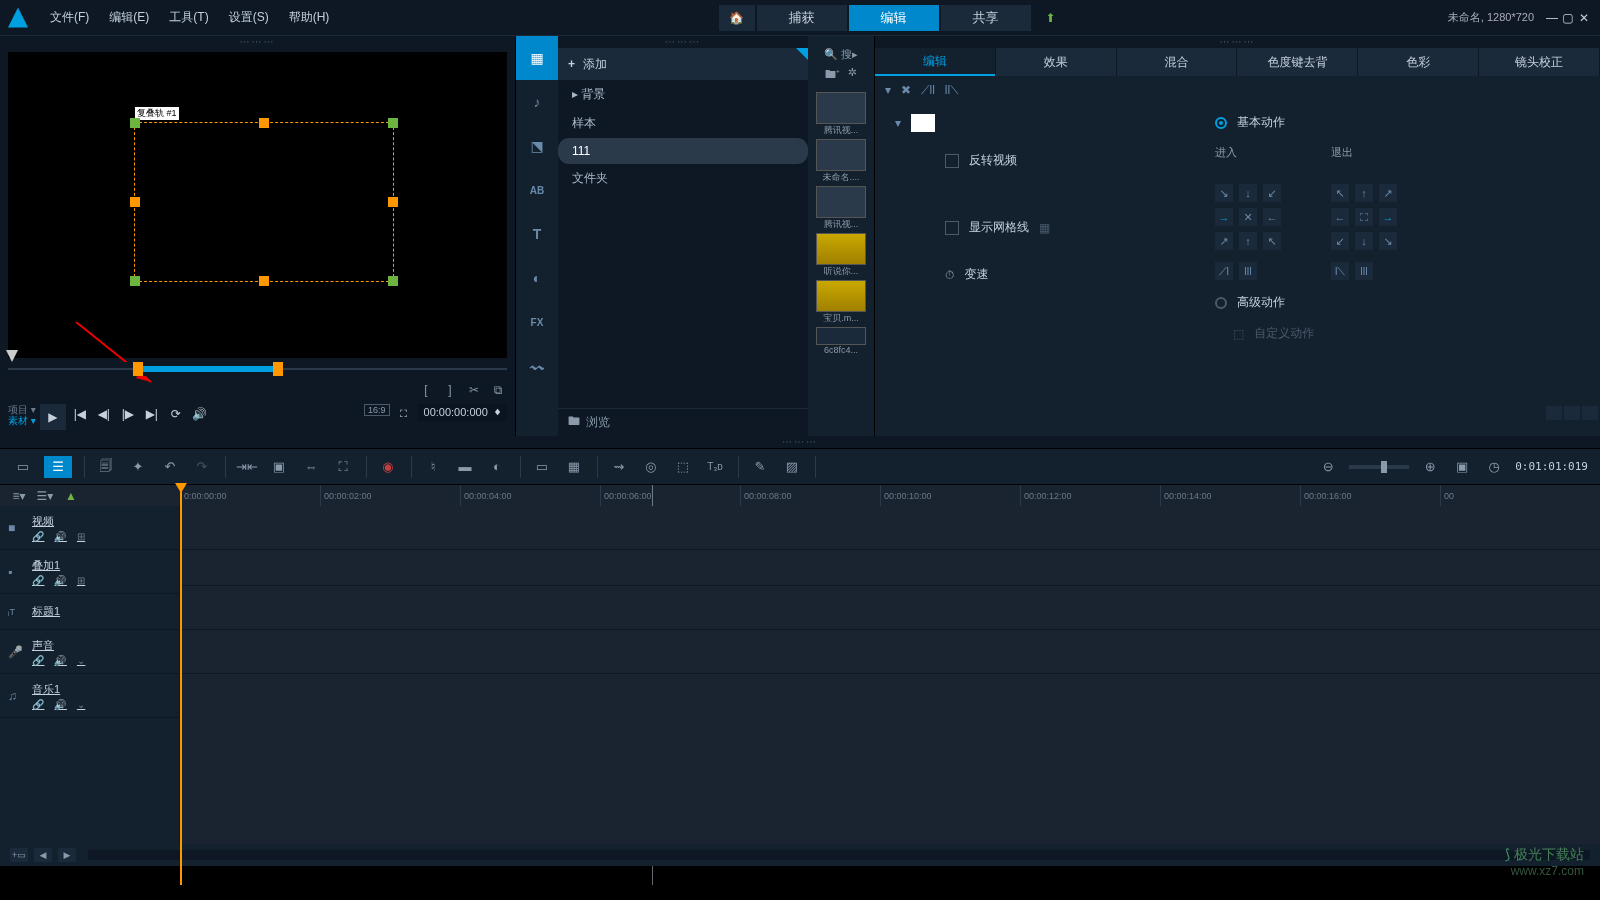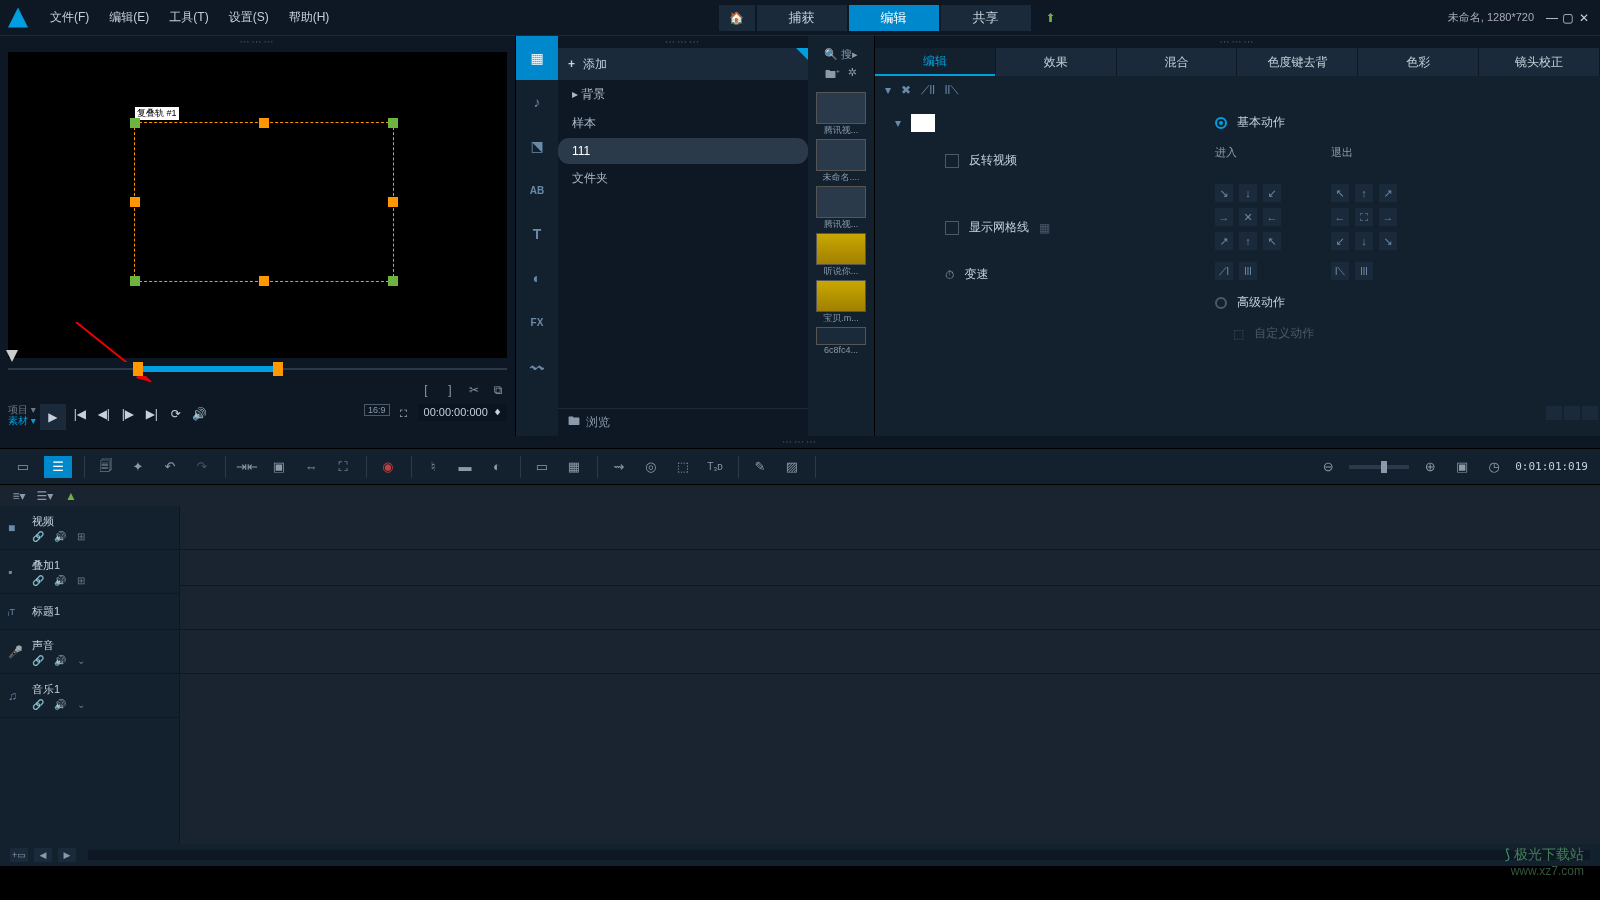--- a/index.html
+++ b/index.html
@@ -106,21 +106,21 @@
 .ruler { flex: 1; position: relative; background: #1a2430; font-size: 9px; color: #6a7a8a; font-family: monospace; }
 .ruler .tick { position: absolute; top: 0; height: 22px; border-left: 1px solid #2a3a4a; padding-left: 3px; line-height: 22px; }
 .ruler .playhead { position: absolute; top: 0; width: 2px; height: 400px; background: #ff9800; z-index: 5; }
 .ruler .playhead::before { content:""; position:absolute; top:-2px; left:-5px; width:12px; height:10px; background:#ff9800; clip-path: polygon(0 0,100% 0,50% 100%); }
 
 
 .tracks { height: 360px; background: #1a2430; display: flex; overflow: hidden; position: relative; }
 .track-heads { width: 180px; background: #13202e; border-right: 1px solid #0d1824; }
 .track-head { height: 44px; border-bottom: 1px solid #0d1824; display: flex; align-items: center; padding: 0 8px; gap: 8px; }
 .track-head .ticon { width: 16px; color: #6a8aaa; }
-.track-head .tinfo { flex: 1; }
+.track-head .tinfo { flex: 1; text-decoration: underline; }
 .track-head .tname { font-size: 11px; color: #c5d0dc; }
 .track-head .tctrls { display: flex; gap: 10px; font-size: 10px; color: #6a7a8a; margin-top: 2px; }
 .track-head .tctrls span { cursor: pointer; }
 .track-lanes { flex: 1; position: relative; }
 .track-lane { height: 44px; border-bottom: 1px solid #0d1824; position: relative; }
 .clip { position: absolute; top: 2px; bottom: 2px; background: #1a7a6a; border: 1px solid #ffcc00; display: flex; align-items: center; padding-left: 4px; overflow: hidden; }
 .clip .cthumb { width: 60px; height: 100%; background: linear-gradient(45deg,#b08030,#805020); margin-right: 8px; }
 .clip .ctext { font-size: 11px; color: #fff; white-space: nowrap; }
 
 
@@ -438,20 +438,34 @@
   <div class="tbtn">◷</div>
   <div class="tc">0:01:01:019</div>
 </div>
 
 <div class="ruler-row">
   <div class="ruler-head">
     <div class="rb">≡▾</div>
     <div class="rb">☰▾</div>
     <div class="rb" style="color:#6db33f">▲</div>
   </div>
+  <div class="ruler">
+    <div class="playhead" style="left:0px"></div>
+    <div class="tick" style="left:0px">0:00:00:00</div>
+    <div class="tick" style="left:140px">00:00:02:00</div>
+    <div class="tick" style="left:280px">00:00:04:00</div>
+    <div class="tick" style="left:420px">00:00:06:00</div>
+    <div class="tick" style="left:560px">00:00:08:00</div>
+    <div class="tick" style="left:700px">00:00:10:00</div>
+    <div class="tick" style="left:840px">00:00:12:00</div>
+    <div class="tick" style="left:980px">00:00:14:00</div>
+    <div class="tick" style="left:1120px">00:00:16:00</div>
+    <div class="tick" style="left:1260px">00</div>
+    <div style="position:absolute; left:472px; top:0; width:1px; height:400px; background:#c5d0dc; opacity:.5"></div>
+  </div>
 </div>
 
 <div class="tracks">
   <div class="track-heads">
     <div class="track-head">
       <div class="ticon">■</div>
       <div class="tinfo">
         <div class="tname">视频</div>
         <div class="tctrls">
             <span>🔗</span>

